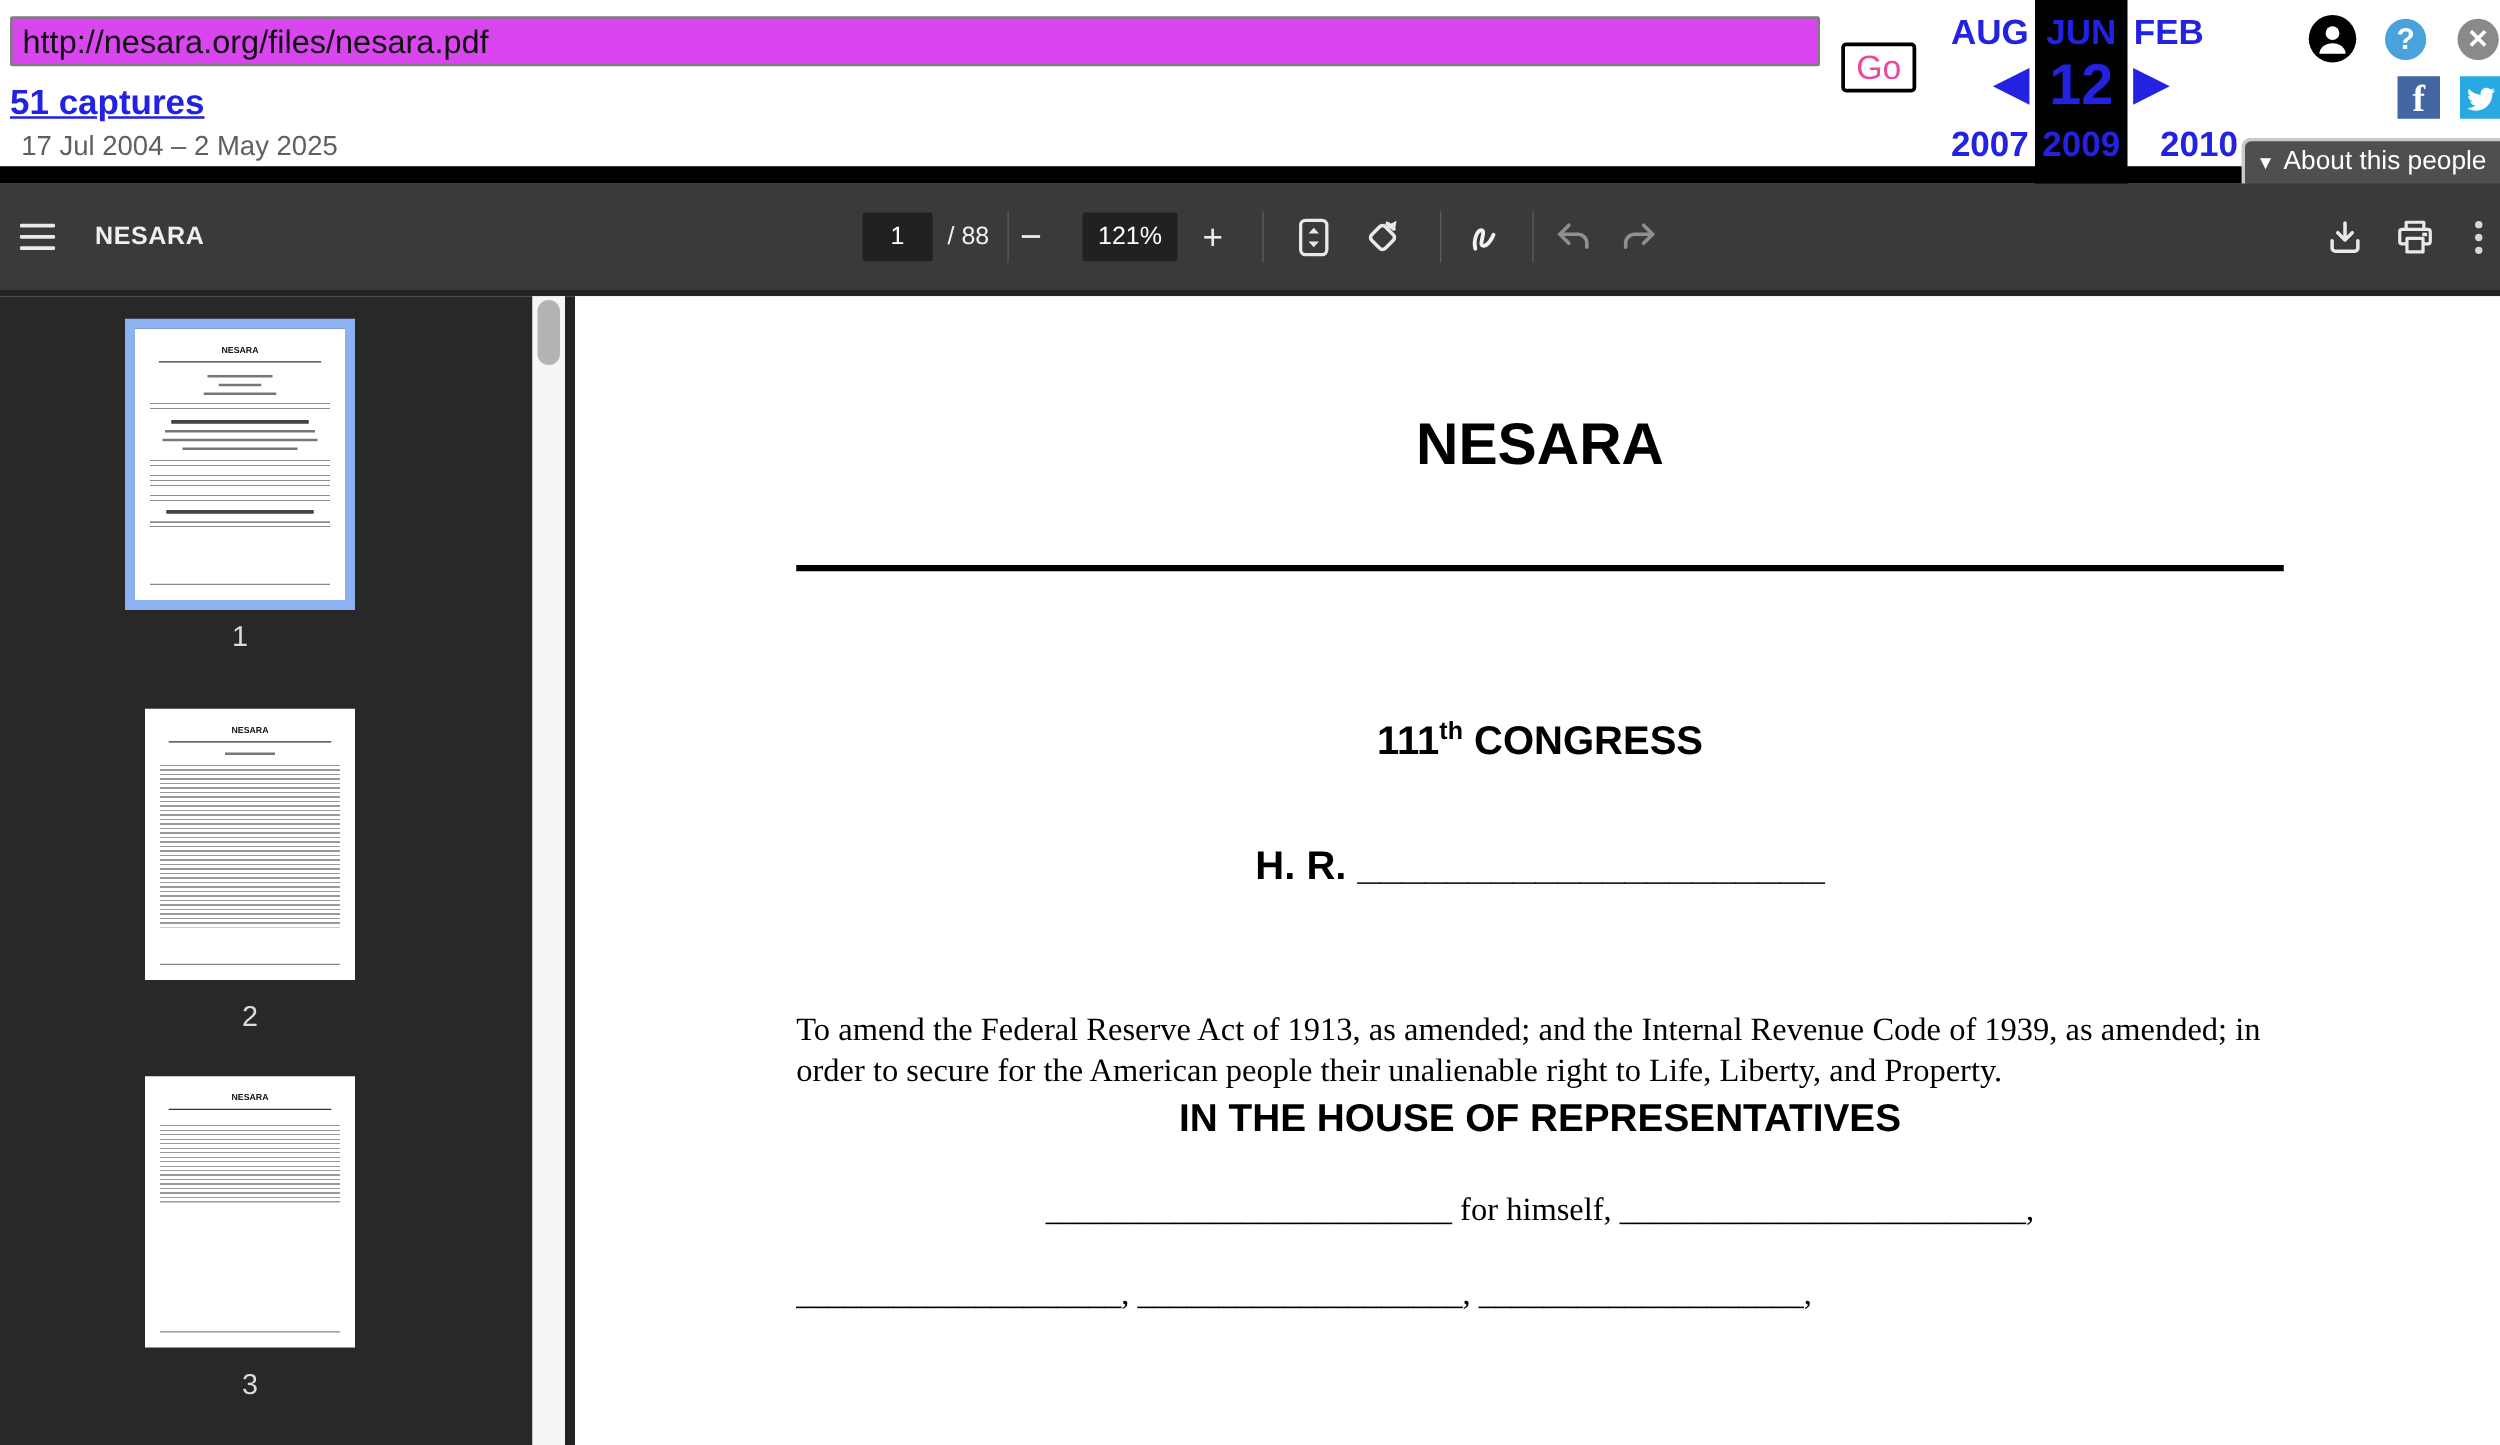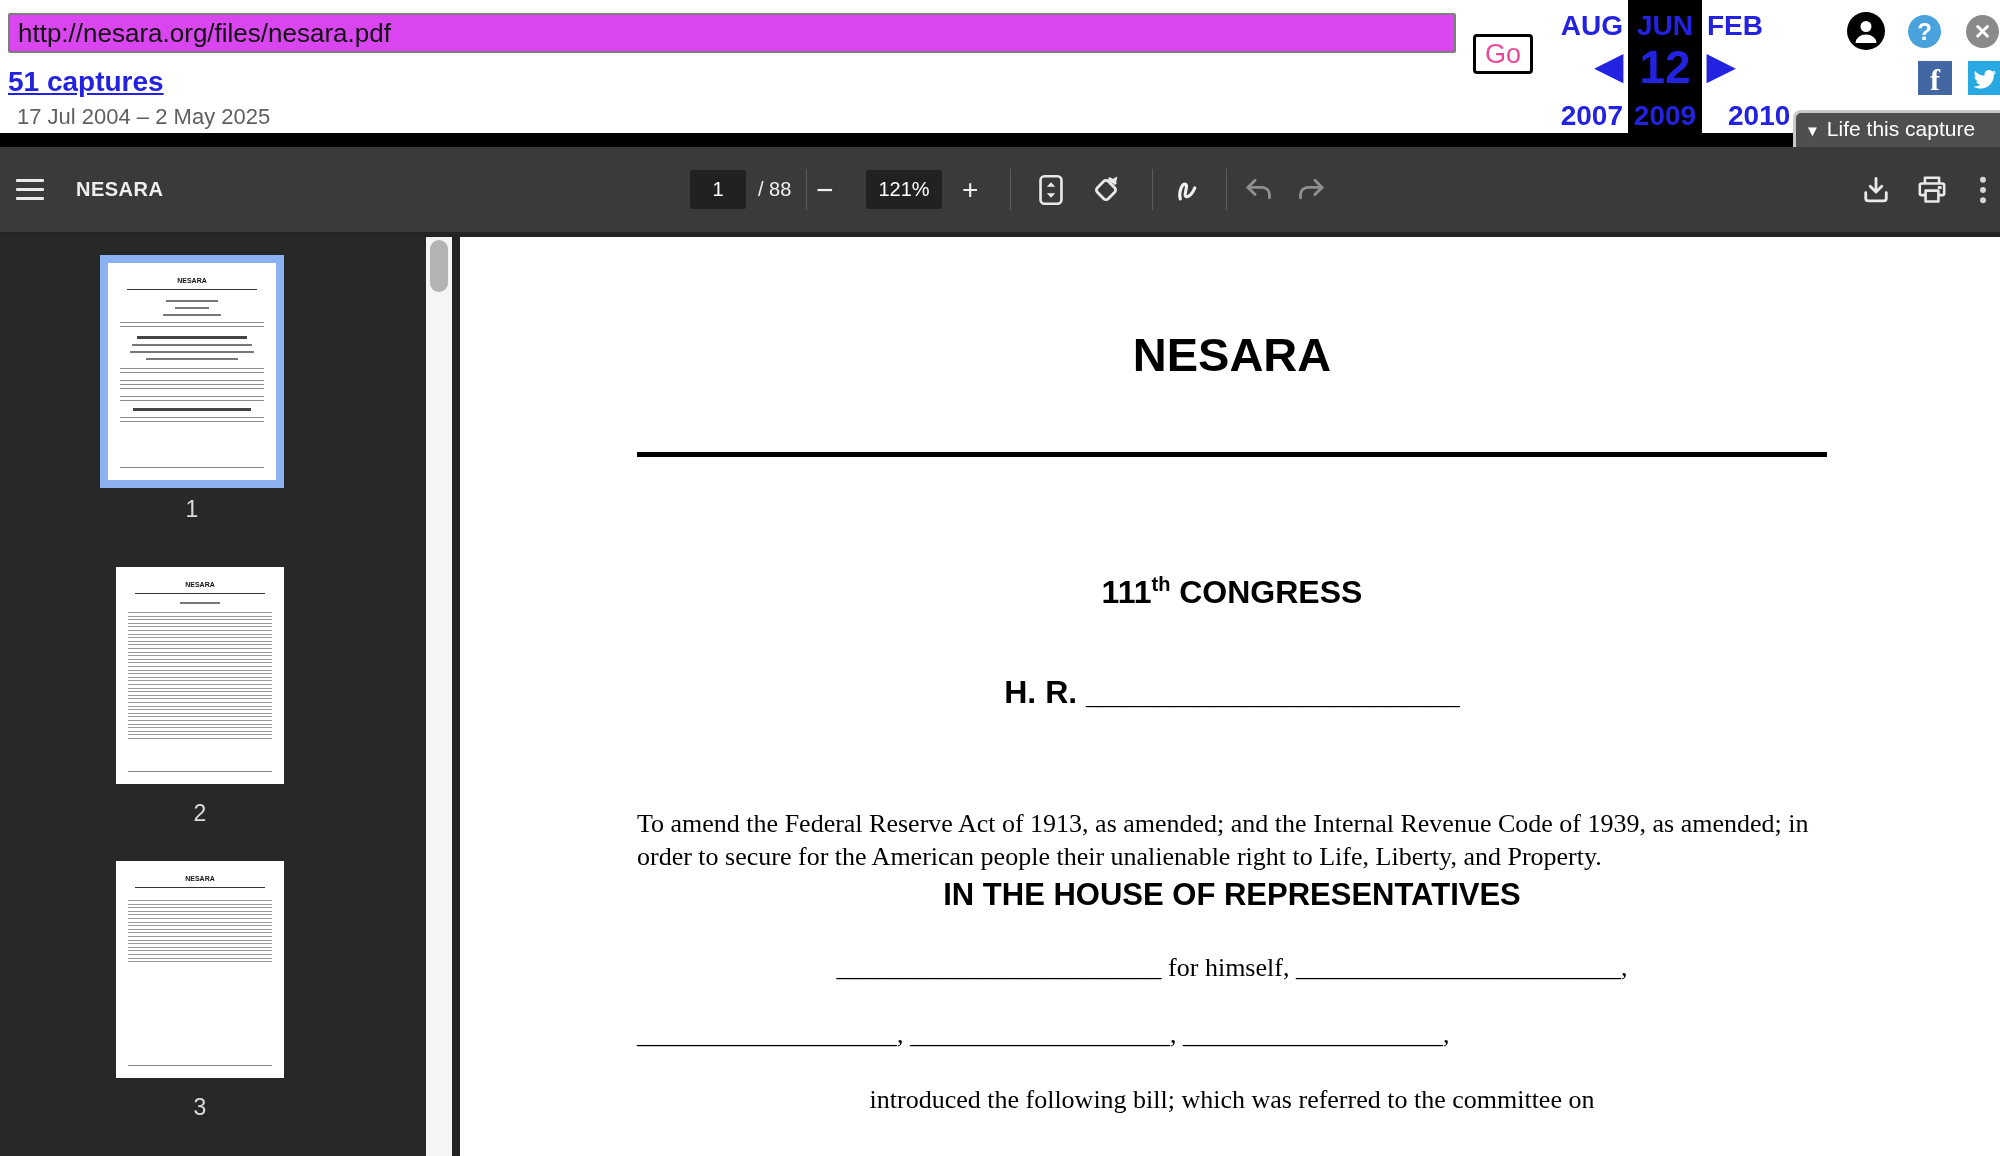--- a/index.html
+++ b/index.html
@@ -153,21 +153,21 @@
   <div class="circle-ic ic-close">✕</div>
   <div class="sq-ic ic-fb">f</div>
   <div class="sq-ic ic-tw">
     <svg width="34" height="34" viewBox="0 0 34 34">
       <path fill="#fff" d="M28 11.2c-.8.4-1.7.6-2.6.8.9-.6 1.6-1.5 2-2.5-.9.5-1.9.9-2.9 1.1-.9-.9-2.1-1.5-3.4-1.5-2.6 0-4.6 2.1-4.6 4.6 0 .4 0 .7.1 1-3.8-.2-7.2-2-9.5-4.8-.4.7-.6 1.5-.6 2.3 0 1.6.8 3 2.1 3.9-.8 0-1.5-.2-2.1-.6v.1c0 2.2 1.6 4.1 3.7 4.5-.4.1-.8.2-1.2.2-.3 0-.6 0-.9-.1.6 1.8 2.3 3.2 4.3 3.2-1.6 1.2-3.6 2-5.7 2h-1.1c2 1.3 4.5 2.1 7.1 2.1 8.5 0 13.2-7.1 13.2-13.2v-.6c.9-.7 1.7-1.5 2.3-2.5z"></path>
     </svg>
   </div>
 </div>
 <div class="wb-strip"></div>
 <div class="wb-about">
-  <span class="tri">▼</span><span>Life this capture</span>
+  <span class="tri">▼</span><span>About this people</span>
 </div>
 
 <div class="pdf-toolbar">
   <div class="tb-item hamburger">
     <span></span>
       <span></span>
       <span></span>
   </div>
   <div class="tb-item tb-title">NESARA</div>
 
@@ -302,15 +302,14 @@
 
 
     <div class="doc-hr"><span>H. R. </span><span>_____________________</span></div>
 
     <div class="doc-para">To amend the Federal Reserve Act of 1913, as amended; and the Internal Revenue Code of 1939, as amended; in order to secure for the American people their unalienable right to Life, Liberty, and Property.</div>
 
     <div class="doc-house">IN THE HOUSE OF REPRESENTATIVES</div>
 
     <div class="doc-sponsor">_________________________ for himself, _________________________,</div>
     <div class="doc-cosponsor">____________________, ____________________, ____________________,</div>
-    <div class="doc-intro">introduced the following bill; which was referred to the committee on</div>
   </div>
 </div>
 
 </body></html>

